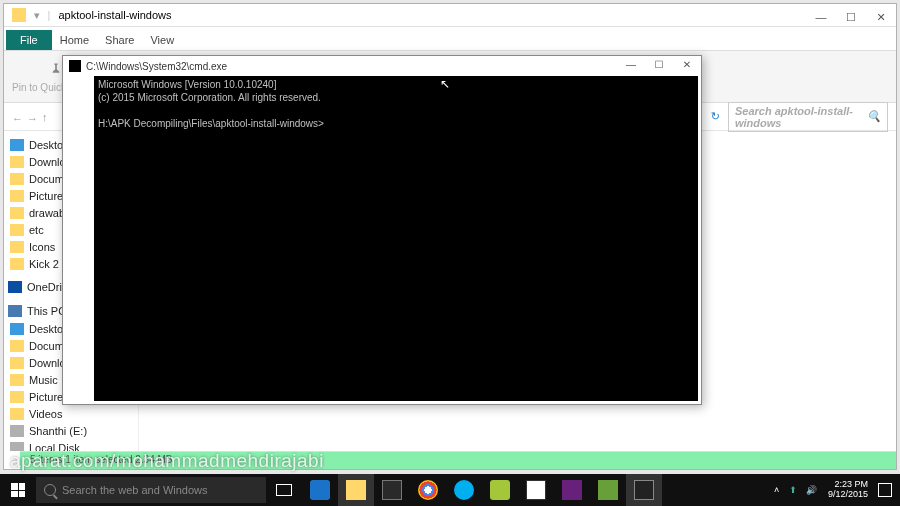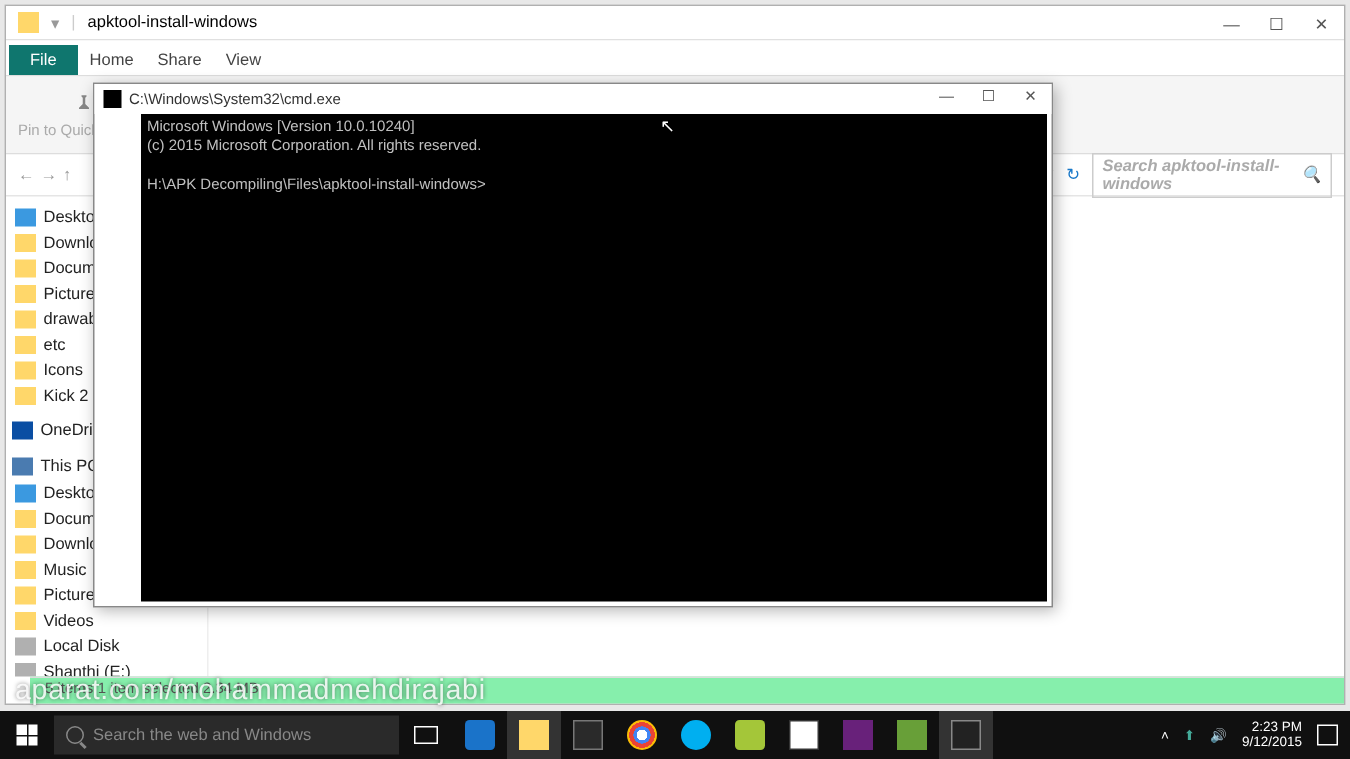--- a/index.html
+++ b/index.html
@@ -259,25 +259,25 @@
         <div class="sidebar-item">
           <span class="sb-icon sb-folder"></span>
           <span>Pictures</span>
         </div>
         <div class="sidebar-item">
           <span class="sb-icon sb-folder"></span>
           <span>Videos</span>
         </div>
         <div class="sidebar-item">
           <span class="sb-icon sb-drive"></span>
+          <span>Shanthi (E:)</span>
+        </div>
+        <div class="sidebar-item">
+          <span class="sb-icon sb-drive"></span>
           <span>Local Disk</span>
-        </div>
-        <div class="sidebar-item">
-          <span class="sb-icon sb-drive"></span>
-          <span>Shanthi (E:)</span>
         </div>
       </div>
   </div>
 
   <div class="statusbar">
     <span>5 items</span>
     <span>1 item selected  2.34 MB</span>
   </div>
 </div>
 

